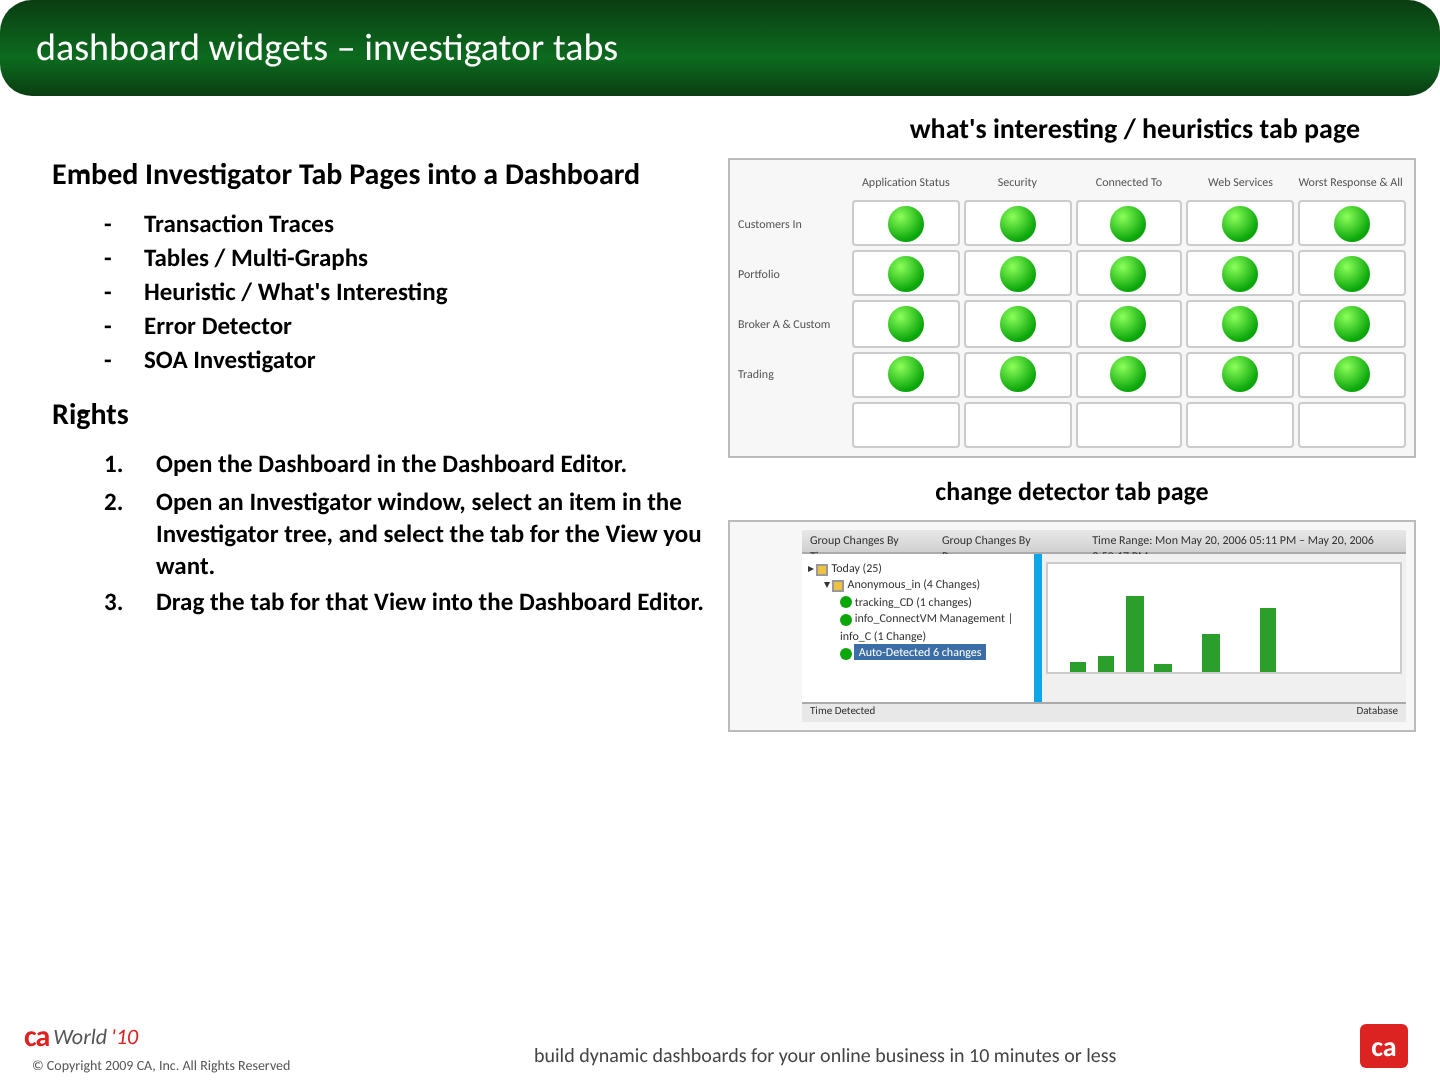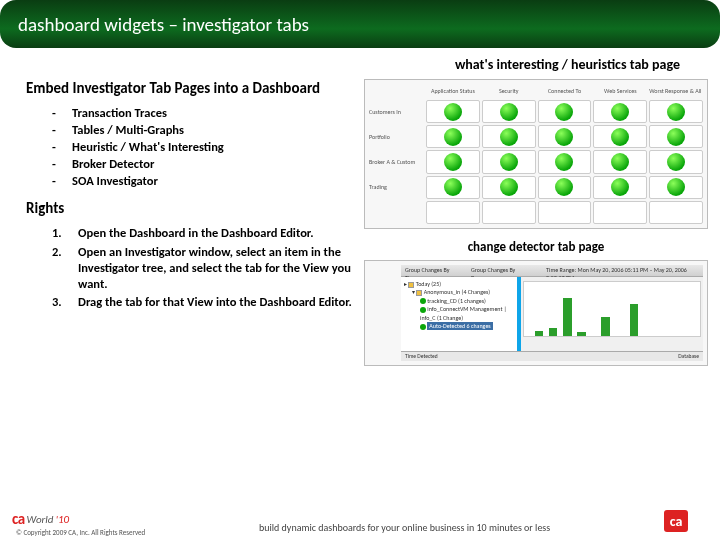--- a/index.html
+++ b/index.html
@@ -32,21 +32,21 @@
   .tree { flex:0 0 120px; background:#fff; border-right:4px solid #0ea5e9; padding:3px; font-size:6px; line-height:1.4; color:#333; }
   .tree .n { padding-left:8px; }
   .tree .n2 { padding-left:16px; }
   .tree .sel { background:#3b6ea5; color:#fff; display:inline-block; padding:0 2px; }
   .sq { display:inline-block; width:6px; height:6px; background:#f0c040; border:1px solid #999; vertical-align:middle; }
   .gc { display:inline-block; width:6px; height:6px; border-radius:50%; background:#0aa60a; vertical-align:middle; }
   .panel2 { flex:1; background:#f0f0f0; padding:2px; font-size:6px; }
   .chart { height:56px; background:#fff; border:1px solid #ccc; margin-top:2px; position:relative; }
   .bar { position:absolute; background:#2b9e2b; bottom:0; }
   .status { height:10px; background:#e8e8e8; border-top:1px solid #aaa; font-size:5.5px; padding:1px 4px; display:flex; justify-content:space-between; color:#333; }
-  .footer { position:absolute; left:0; right:16px; bottom:4px; height:26px; display:flex; align-items:flex-start; padding:0 16px 0 12px;margin-top:24px; }
+  .footer { position:absolute; left:0; right:0; bottom:4px; height:26px; display:flex; align-items:center; padding:0 16px 0 12px;margin-top:24px; }
   .logo { display:flex; align-items:center; gap:2px; }
   .logo-ca { font-size:15px; font-weight:700; color:#d22; letter-spacing:-0.5px; }
   .logo-w { font-size:11px; color:#555; font-style:italic; }
   .logo-10 { font-size:11px; color:#d22; font-style:italic; }
   .copy { font-size:7px; color:#555; margin-left:4px; align-self:flex-end; }
   .foot-text { font-size:10px; color:#444; margin:0 auto; align-self:flex-end; padding-bottom:2px; }
   .logo-r { width:24px; height:22px; border-radius:3px; background:#d22; color:#fff; font-size:14px; font-weight:700; display:flex; align-items:center; justify-content:center; }
 </style>
 </head>
 <body>
@@ -56,21 +56,21 @@
 
 <div class="cols">
   <div class="left">
     <div class="section">
       <span class="dash">–</span>
       <div class="h1">Embed Investigator Tab Pages into a Dashboard</div>
       <ul class="bullets">
         <li>Transaction Traces</li>
         <li>Tables / Multi-Graphs</li>
         <li>Heuristic / What's Interesting</li>
-        <li>Broker Detector</li>
+        <li>Error Detector</li>
         <li>SOA Investigator</li>
       </ul>
     </div>
     <div class="section">
       <span class="dash">–</span>
       <div class="h1">Rights</div>
       <ol class="steps">
         <li><span class="num">1.</span><span>Open the Dashboard in the Dashboard Editor.</span></li>
         <li><span class="num">2.</span><span>Open an Investigator window, select an item in the Investigator tree, and select the tab for the View you want.</span></li>
         <li><span class="num">3.</span><span>Drag the tab for that View into the Dashboard Editor.</span></li>

